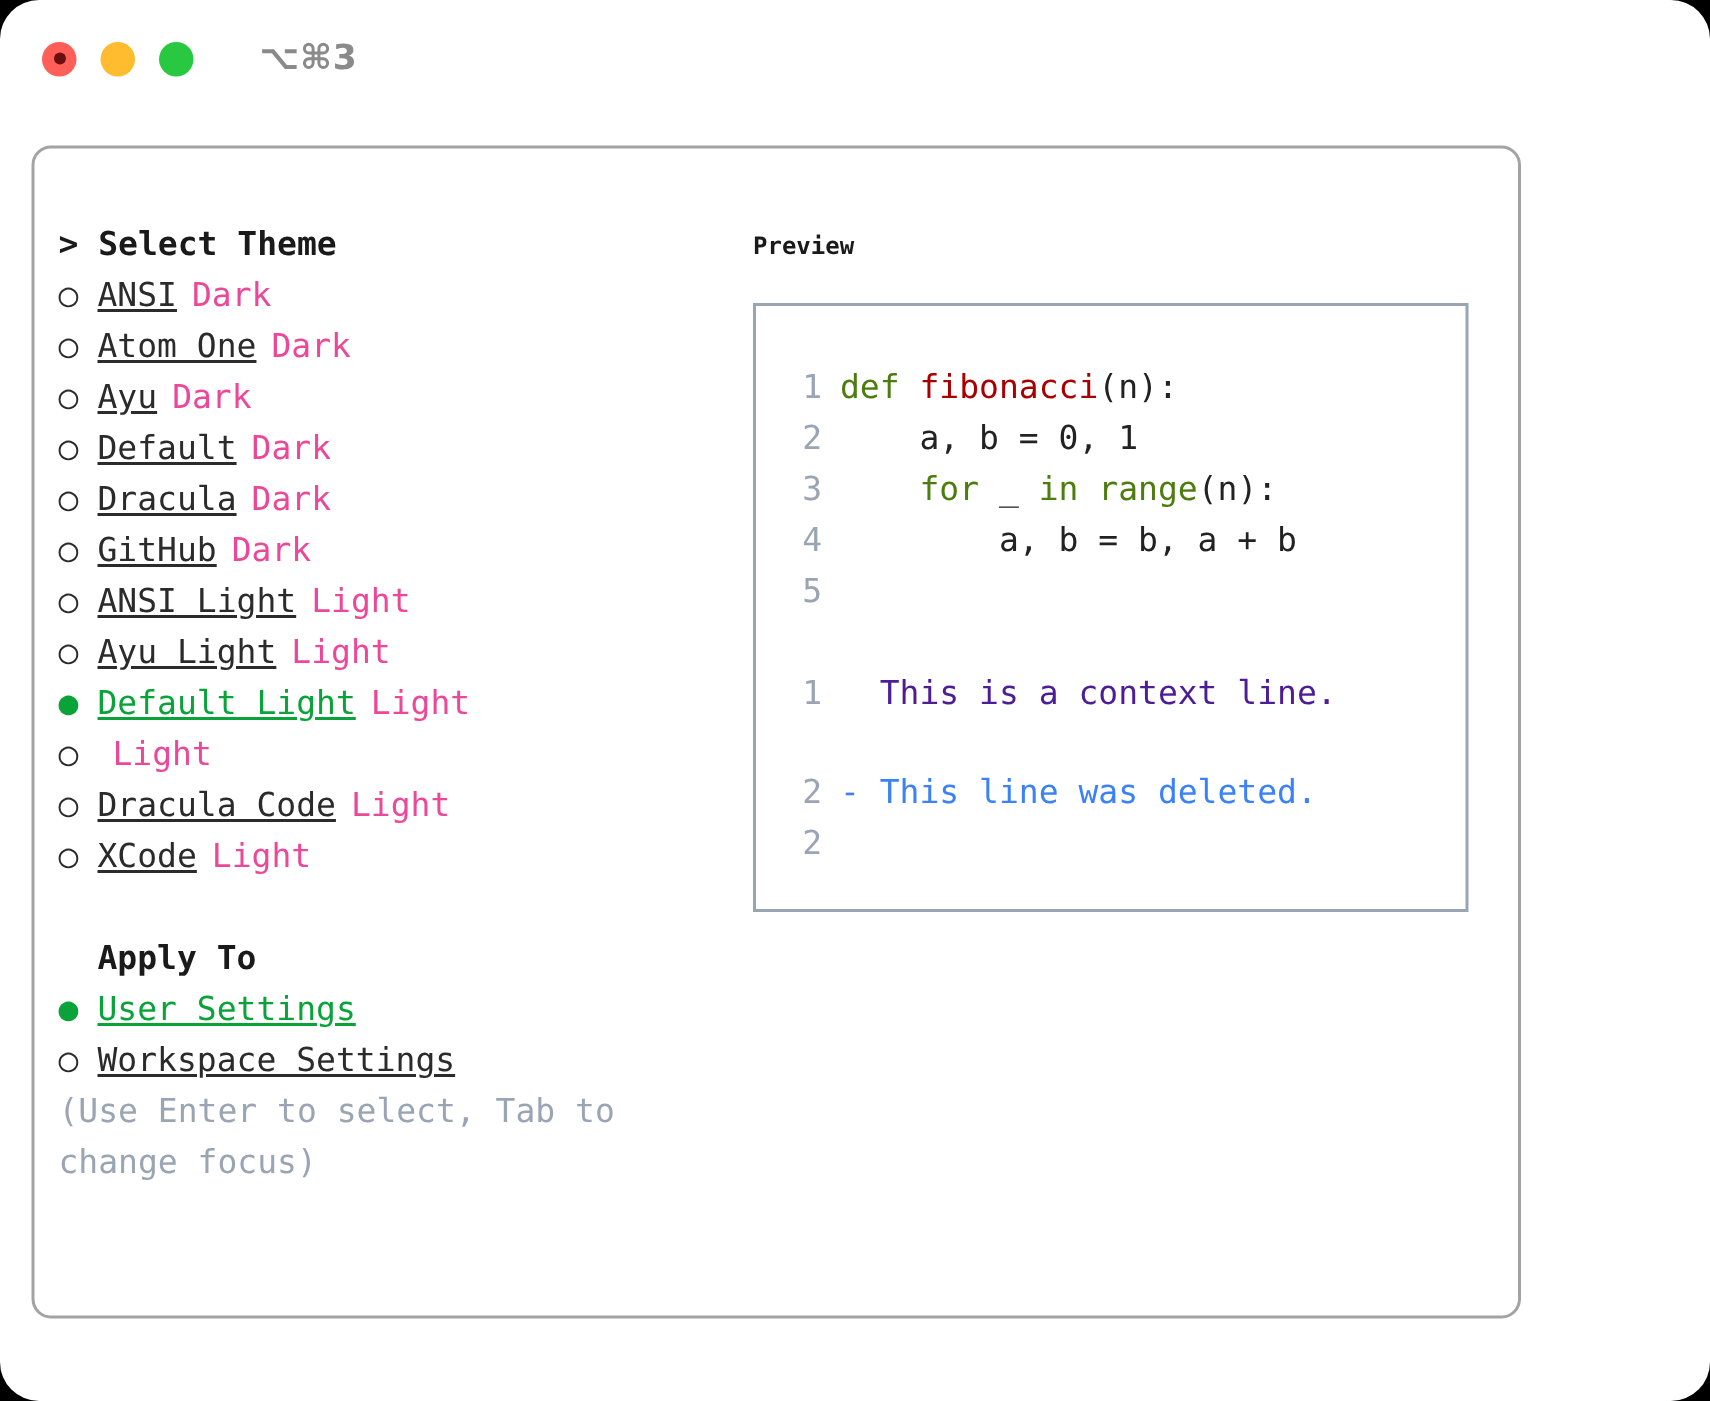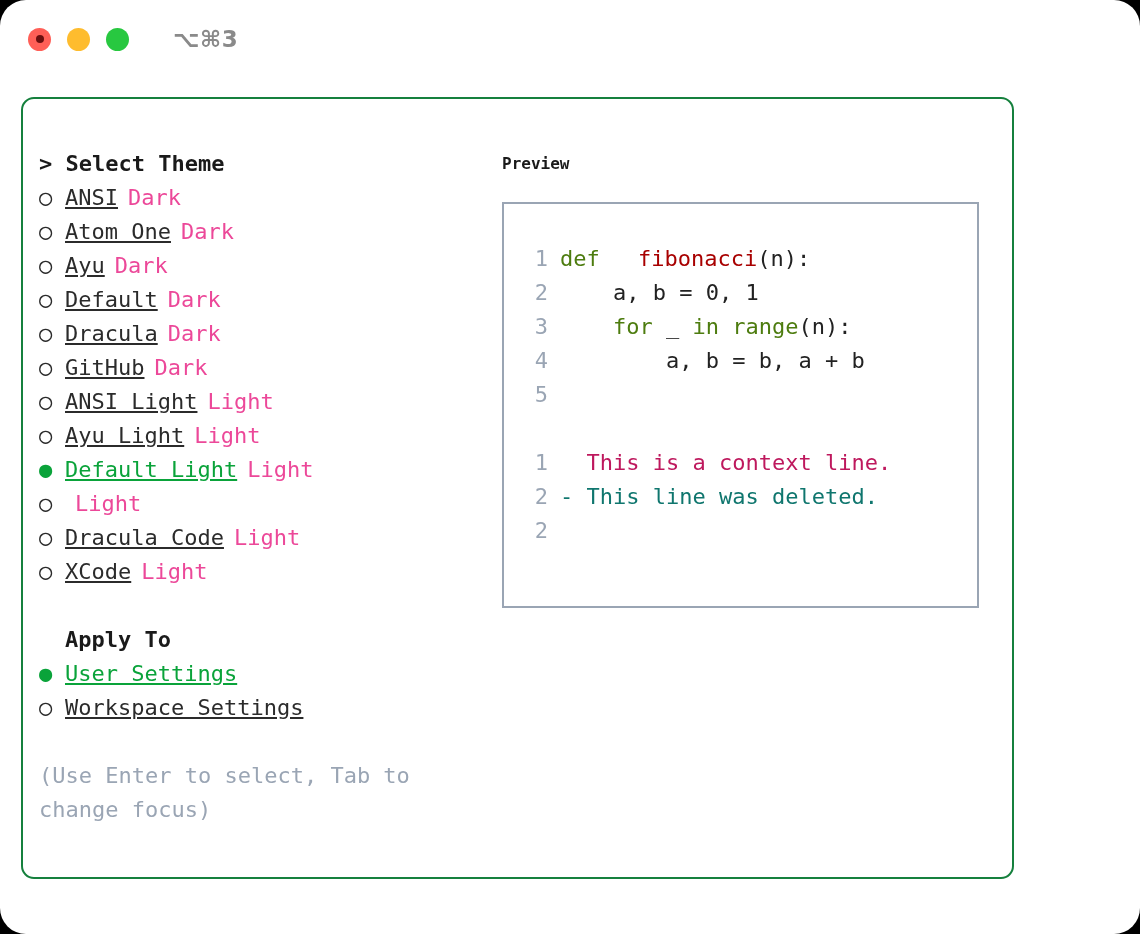--- a/index.html
+++ b/index.html
@@ -54,21 +54,21 @@
     letter-spacing: 0.5px;
   }
 
   
   #card {
     position: absolute;
     left: 21px;
     top: 97px;
     width: 993px;
     height: 782px;
-    border: 2px solid #15803d;
+    border: 2px solid #a3a3a3;
     border-radius: 13px;
     box-sizing: border-box;
     background: #ffffff;
   }
 
   
   #theme-column {
     position: absolute;
     left: 16px;
     top: 48px;
@@ -106,21 +106,20 @@
   .section-gap { height: 34px; }
   .subheading {
     padding-left: 26px;
     font-size: 22px;
     font-weight: 700;
     color: #1a1a1a;
     line-height: 34px;
     white-space: pre;
   }
   #hint {
-    margin-top: 34px;
     font-size: 22px;
     line-height: 34px;
     color: #9aa5b4;
     width: 410px;
     white-space: pre-wrap;
   }
 
   
   #preview-column {
     position: absolute;
@@ -153,24 +152,24 @@
   .lineno {
     display: inline-block;
     width: 30px;
     flex: 0 0 30px;
     text-align: right;
     color: #9aa5b4;
     padding-right: 12px;
   }
   .code-text { color: #222222; }
   .kw { color: #4d7c0f; }
-  .fn { color: #a80000; margin-left: 25px; }
+  .fn { color: #a80000; }
   .blank-line { height: 34px; }
-  .diff-ctx  { color: #be185d; }
-  .diff-del  { color: #0f766e; }
+  .diff-ctx  { color: #4c1d95; }
+  .diff-del  { color: #3b82f6; margin-top: 32px; }
   .diff-add  { color: #00bb00; }
 </style>
 </head>
 <body>
 
 <div id="page">
 
   <div id="titlebar">
     <div class="lights">
       <div class="light" style="background: rgb(255, 95, 87);">

